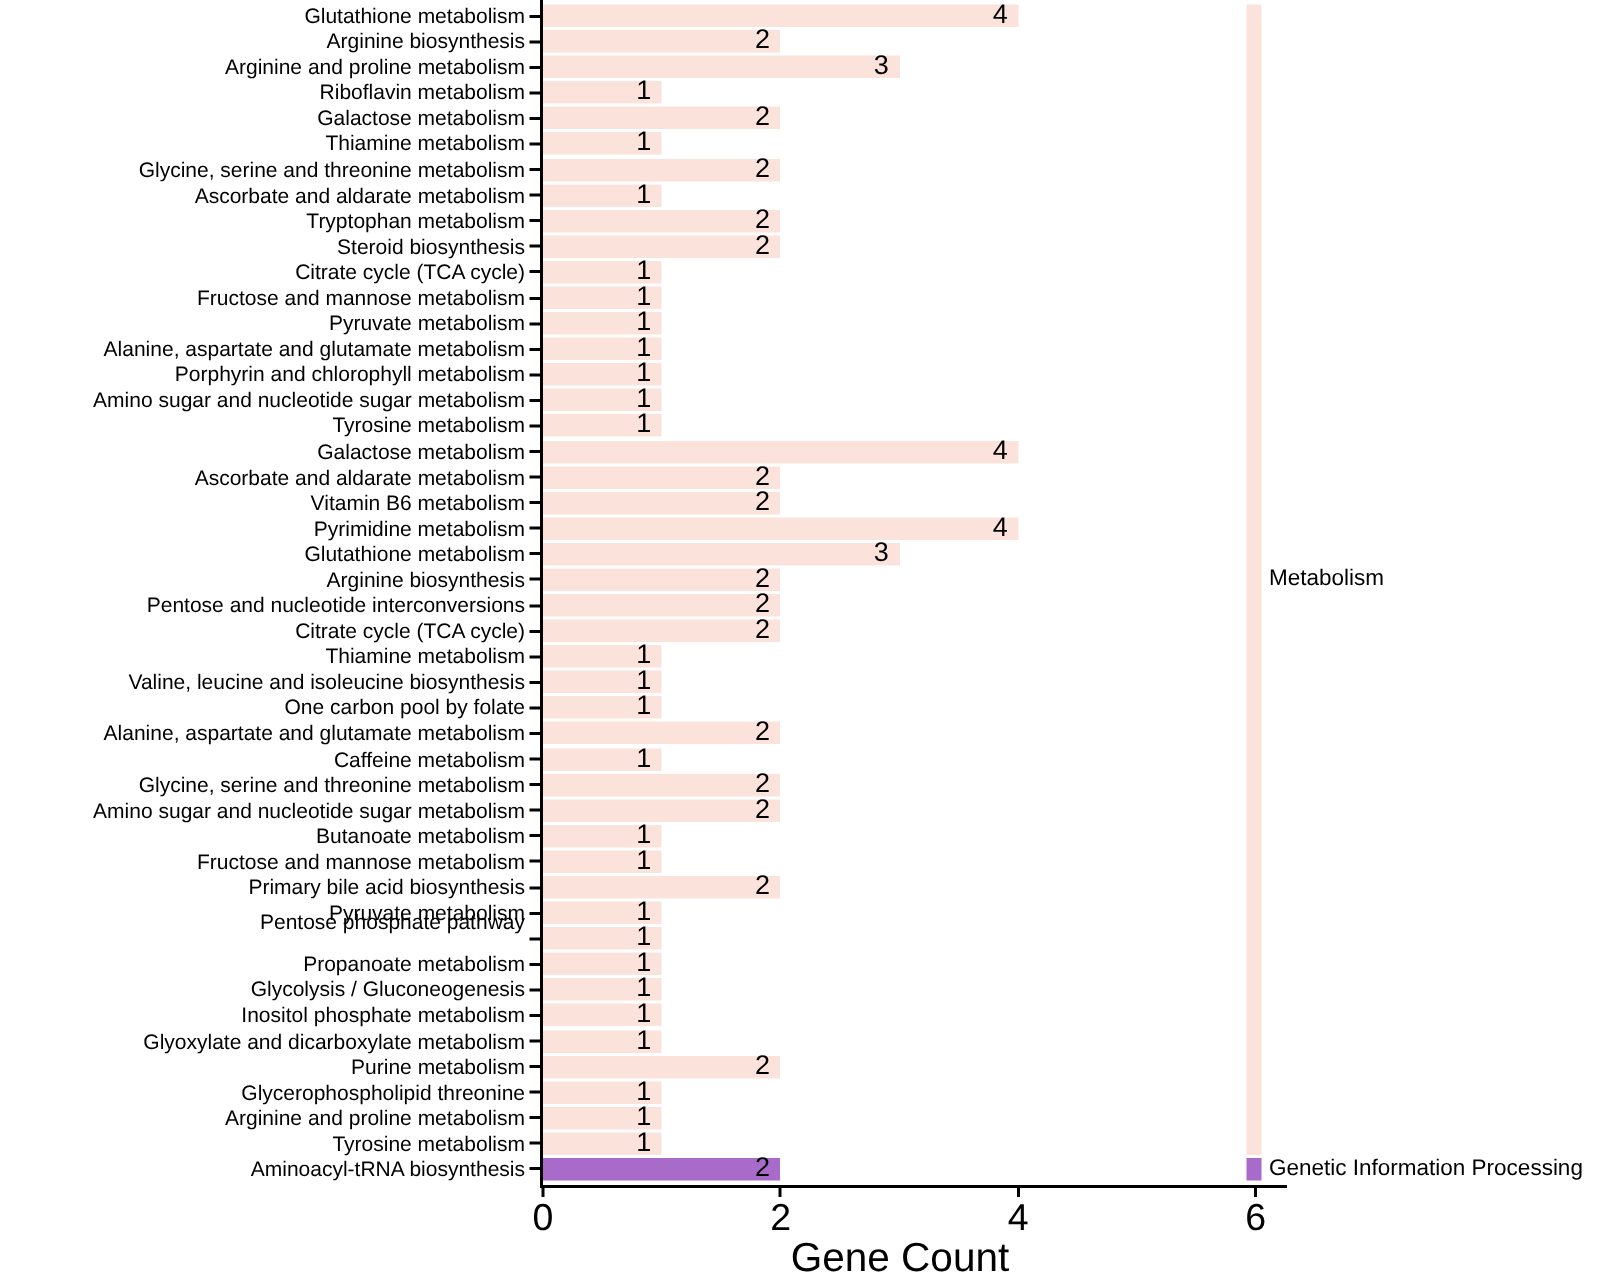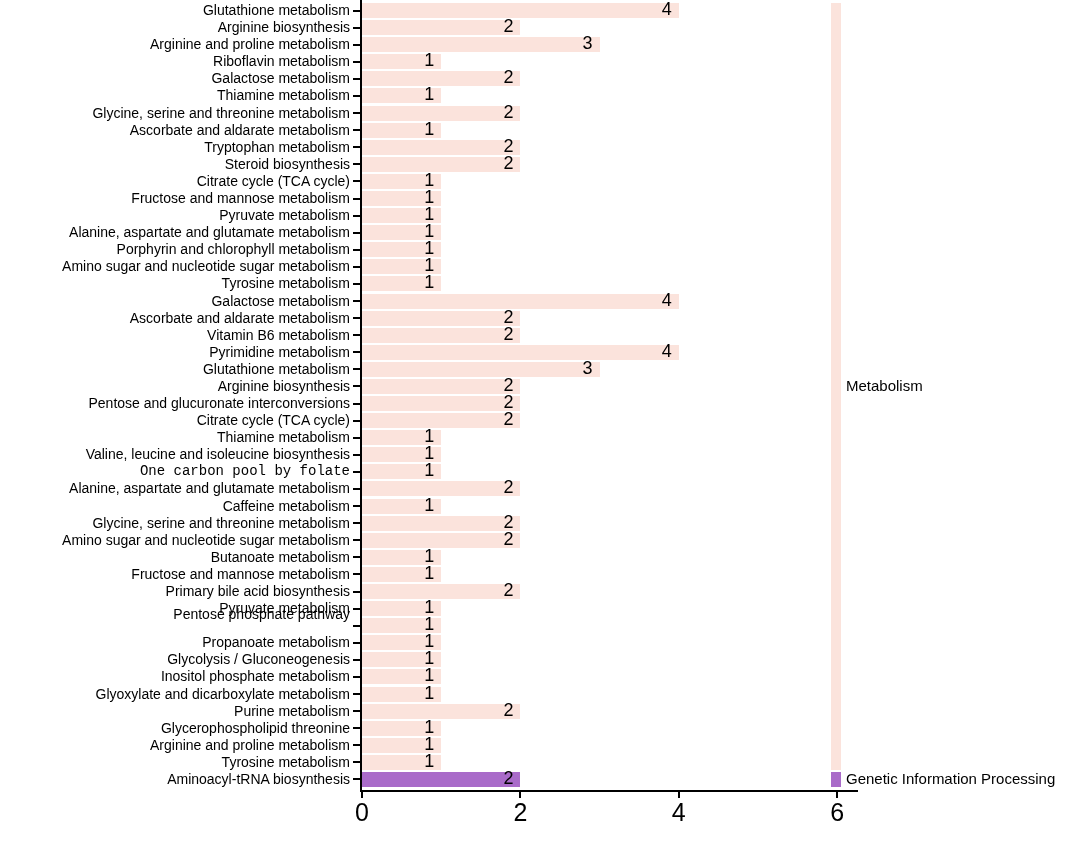--- a/index.html
+++ b/index.html
@@ -105,25 +105,25 @@
       <div class="ylabel" style="top: 224.1px;">Alanine, aspartate and glutamate metabolism</div>
       <div class="ylabel" style="top: 241.2px;">Porphyrin and chlorophyll metabolism</div>
       <div class="ylabel" style="top: 258.3px;">Amino sugar and nucleotide sugar metabolism</div>
       <div class="ylabel" style="top: 275.4px;">Tyrosine metabolism</div>
       <div class="ylabel" style="top: 292.5px;">Galactose metabolism</div>
       <div class="ylabel" style="top: 309.6px;">Ascorbate and aldarate metabolism</div>
       <div class="ylabel" style="top: 326.7px;">Vitamin B6 metabolism</div>
       <div class="ylabel" style="top: 343.7px;">Pyrimidine metabolism</div>
       <div class="ylabel" style="top: 360.8px;">Glutathione metabolism</div>
       <div class="ylabel" style="top: 377.9px;">Arginine biosynthesis</div>
-      <div class="ylabel" style="top: 395px;">Pentose and glucuronate interconversions</div>
+      <div class="ylabel" style="top: 395px;">Pentose and nucleotide interconversions</div>
       <div class="ylabel" style="top: 412.1px;">Citrate cycle (TCA cycle)</div>
       <div class="ylabel" style="top: 429.2px;">Thiamine metabolism</div>
       <div class="ylabel" style="top: 446.3px;">Valine, leucine and isoleucine biosynthesis</div>
-      <div class="ylabel" style="top: 463.3px; font-family: Liberation Mono, monospace;">One carbon pool by folate</div>
+      <div class="ylabel" style="top: 463.3px;">One carbon pool by folate</div>
       <div class="ylabel" style="top: 480.4px;">Alanine, aspartate and glutamate metabolism</div>
       <div class="ylabel" style="top: 497.5px;">Caffeine metabolism</div>
       <div class="ylabel" style="top: 514.6px;">Glycine, serine and threonine metabolism</div>
       <div class="ylabel" style="top: 531.7px;">Amino sugar and nucleotide sugar metabolism</div>
       <div class="ylabel" style="top: 548.8px;">Butanoate metabolism</div>
       <div class="ylabel" style="top: 565.9px;">Fructose and mannose metabolism</div>
       <div class="ylabel" style="top: 583px;">Primary bile acid biosynthesis</div>
       <div class="ylabel" style="top: 600px;">Pyruvate metabolism</div>
       <div class="ylabel" style="top: 606px;">Pentose phosphate pathway</div>
       <div class="ylabel" style="top: 634.2px;">Propanoate metabolism</div>
@@ -293,13 +293,14 @@
   <div id="xticks">
       <div class="xtick" style="left: 361px; top: 790px;"></div>
       <div class="xticklabel" style="left: 322px; top: 798px;">0</div>
       <div class="xtick" style="left: 519.4px; top: 790px;"></div>
       <div class="xticklabel" style="left: 480.4px; top: 798px;">2</div>
       <div class="xtick" style="left: 677.8px; top: 790px;"></div>
       <div class="xticklabel" style="left: 638.8px; top: 798px;">4</div>
       <div class="xtick" style="left: 836.2px; top: 790px;"></div>
       <div class="xticklabel" style="left: 797.2px; top: 798px;">6</div>
     </div>
+  <div id="xtitle">Gene Count</div>
 </div>
 
 </body></html>

